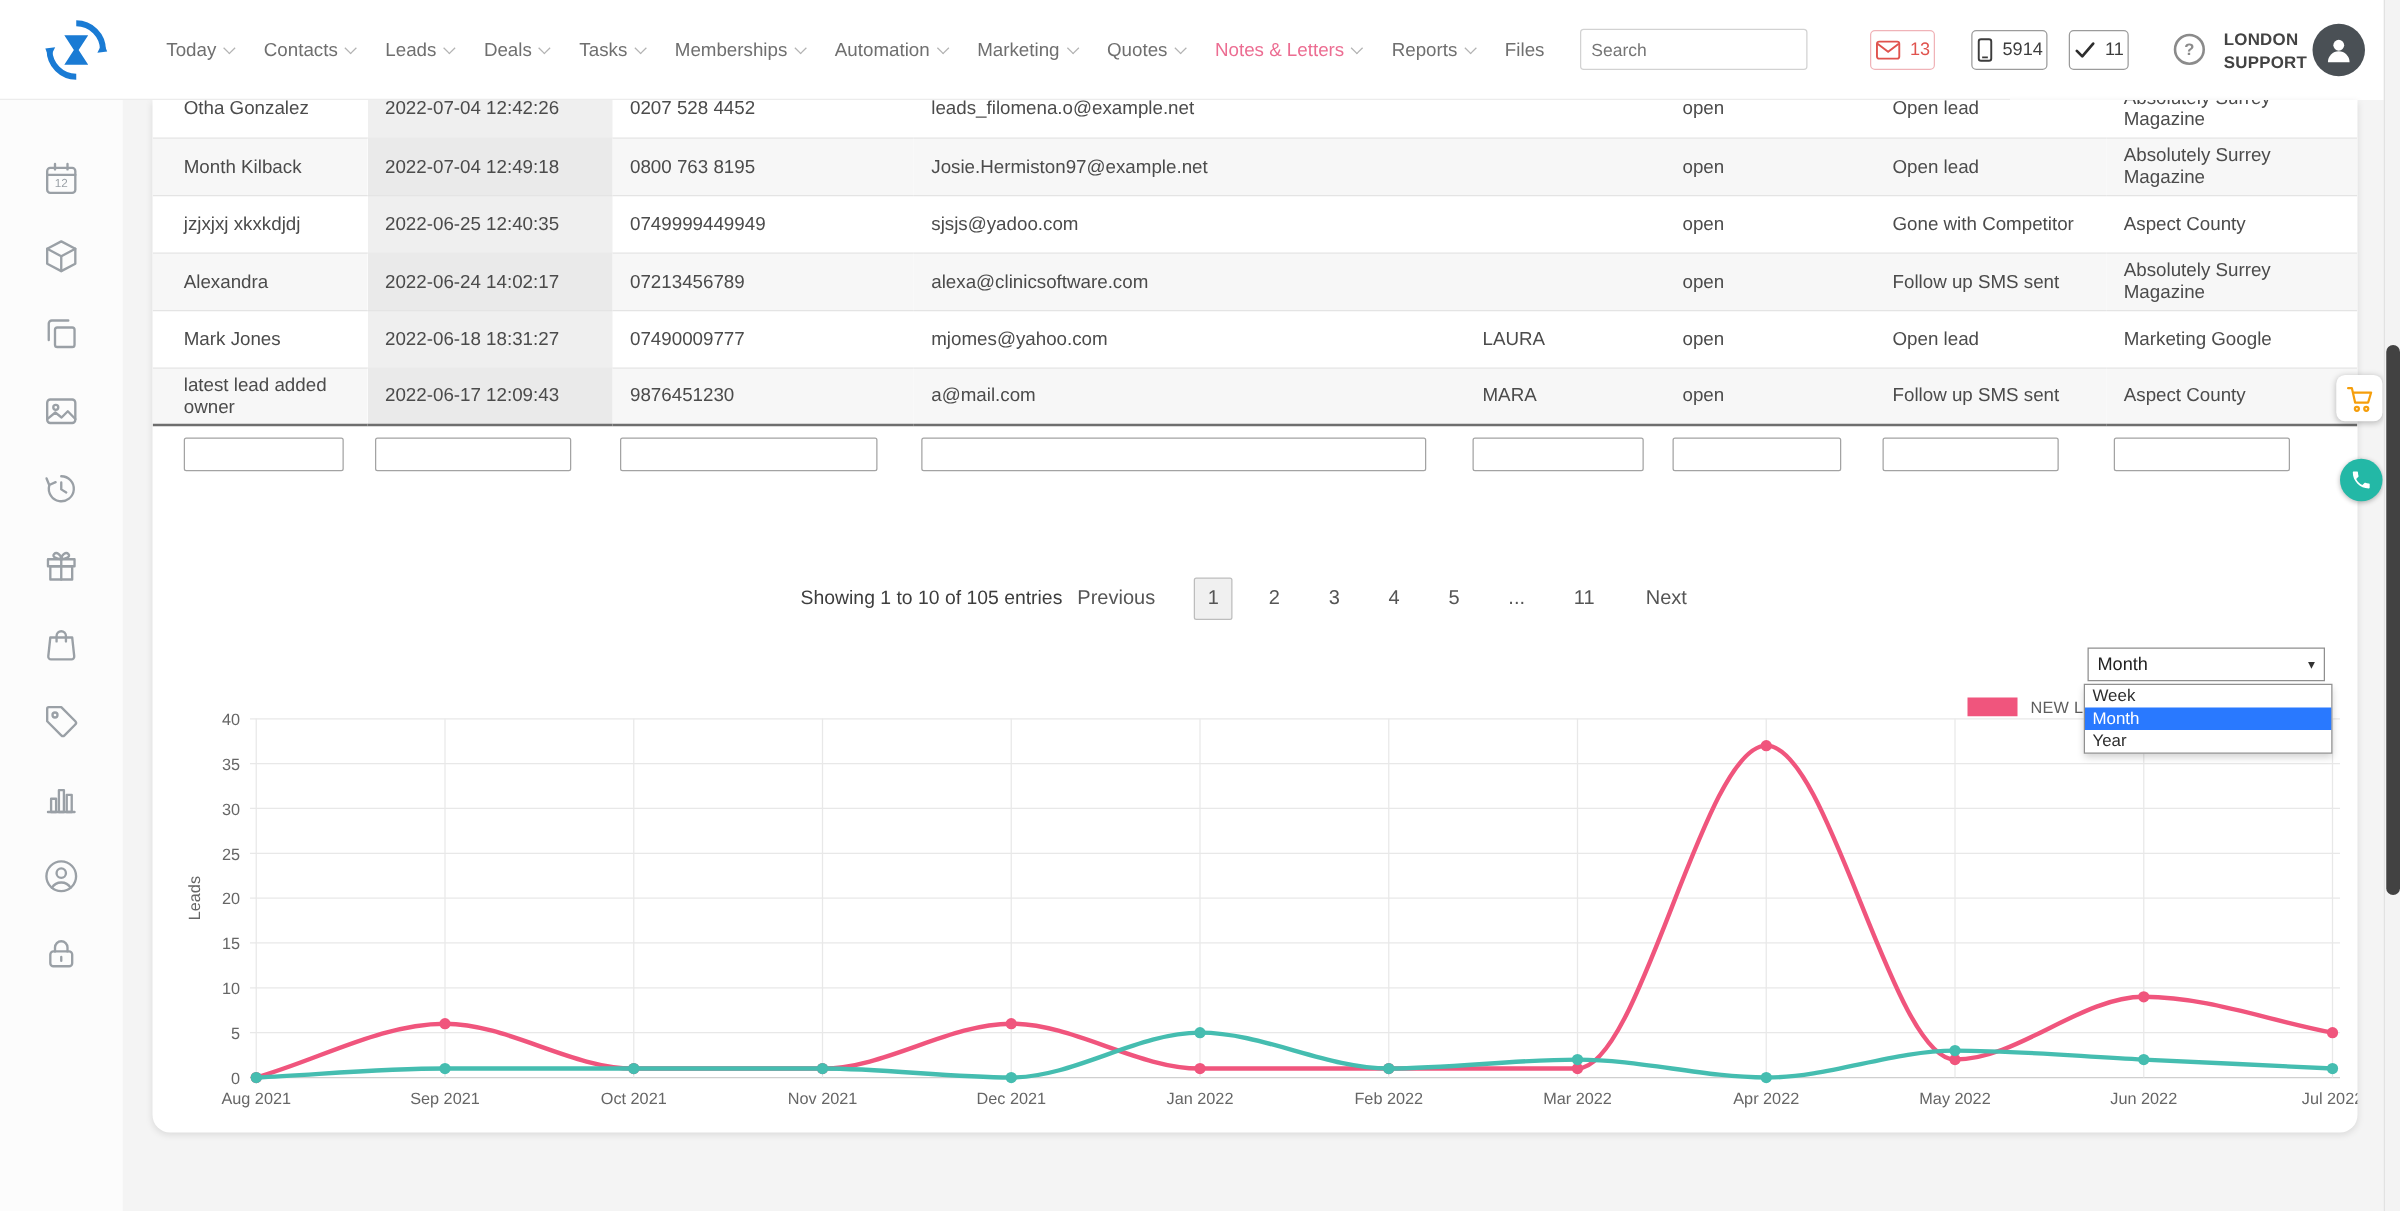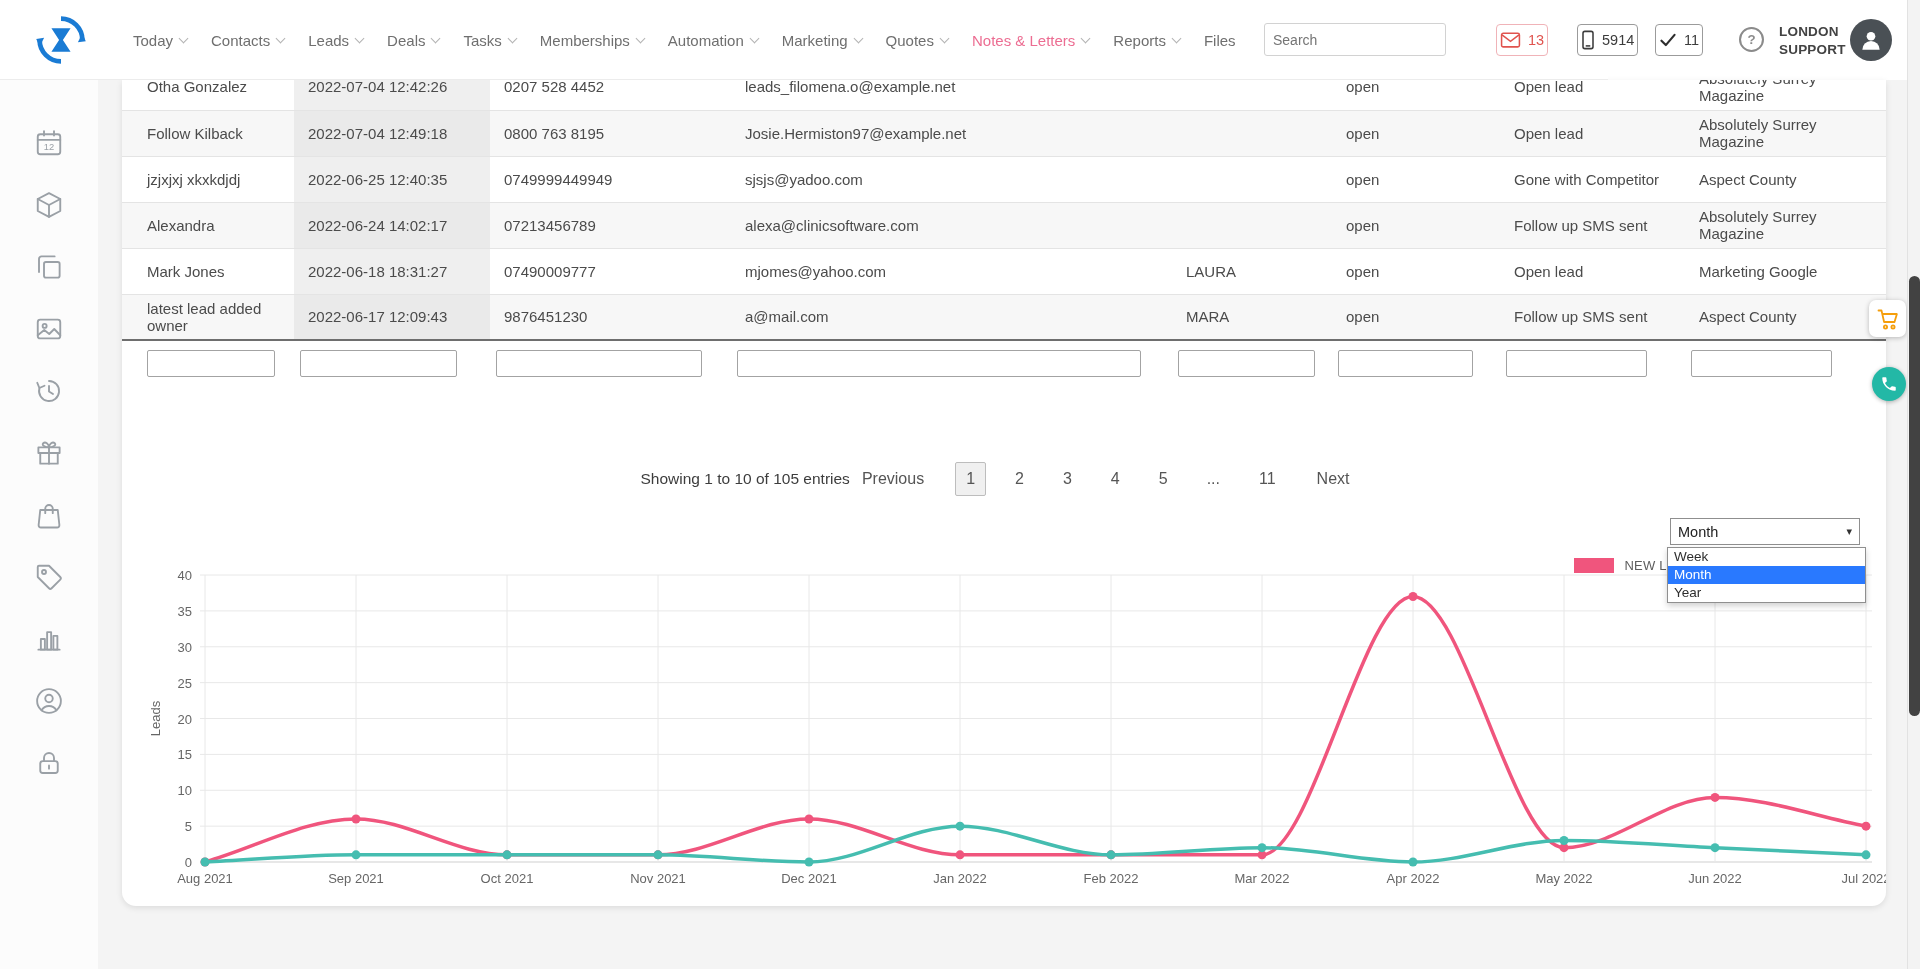--- a/index.html
+++ b/index.html
@@ -314,21 +314,21 @@
             <td>Otha Gonzalez</td>
             <td class="date-col">2022-07-04 12:42:26</td>
             <td>0207 528 4452</td>
             <td>leads_filomena.o@example.net</td>
             <td></td>
             <td>open</td>
             <td>Open lead</td>
             <td>Absolutely Surrey Magazine</td>
           </tr>
           <tr>
-            <td>Follow Kilback</td>
+            <td>Month Kilback</td>
             <td class="date-col">2022-07-04 12:49:18</td>
             <td>0800 763 8195</td>
             <td>Josie.Hermiston97@example.net</td>
             <td></td>
             <td>open</td>
             <td>Open lead</td>
             <td>Absolutely Surrey Magazine</td>
           </tr>
           <tr>
             <td>jzjxjxj xkxkdjdj</td>

